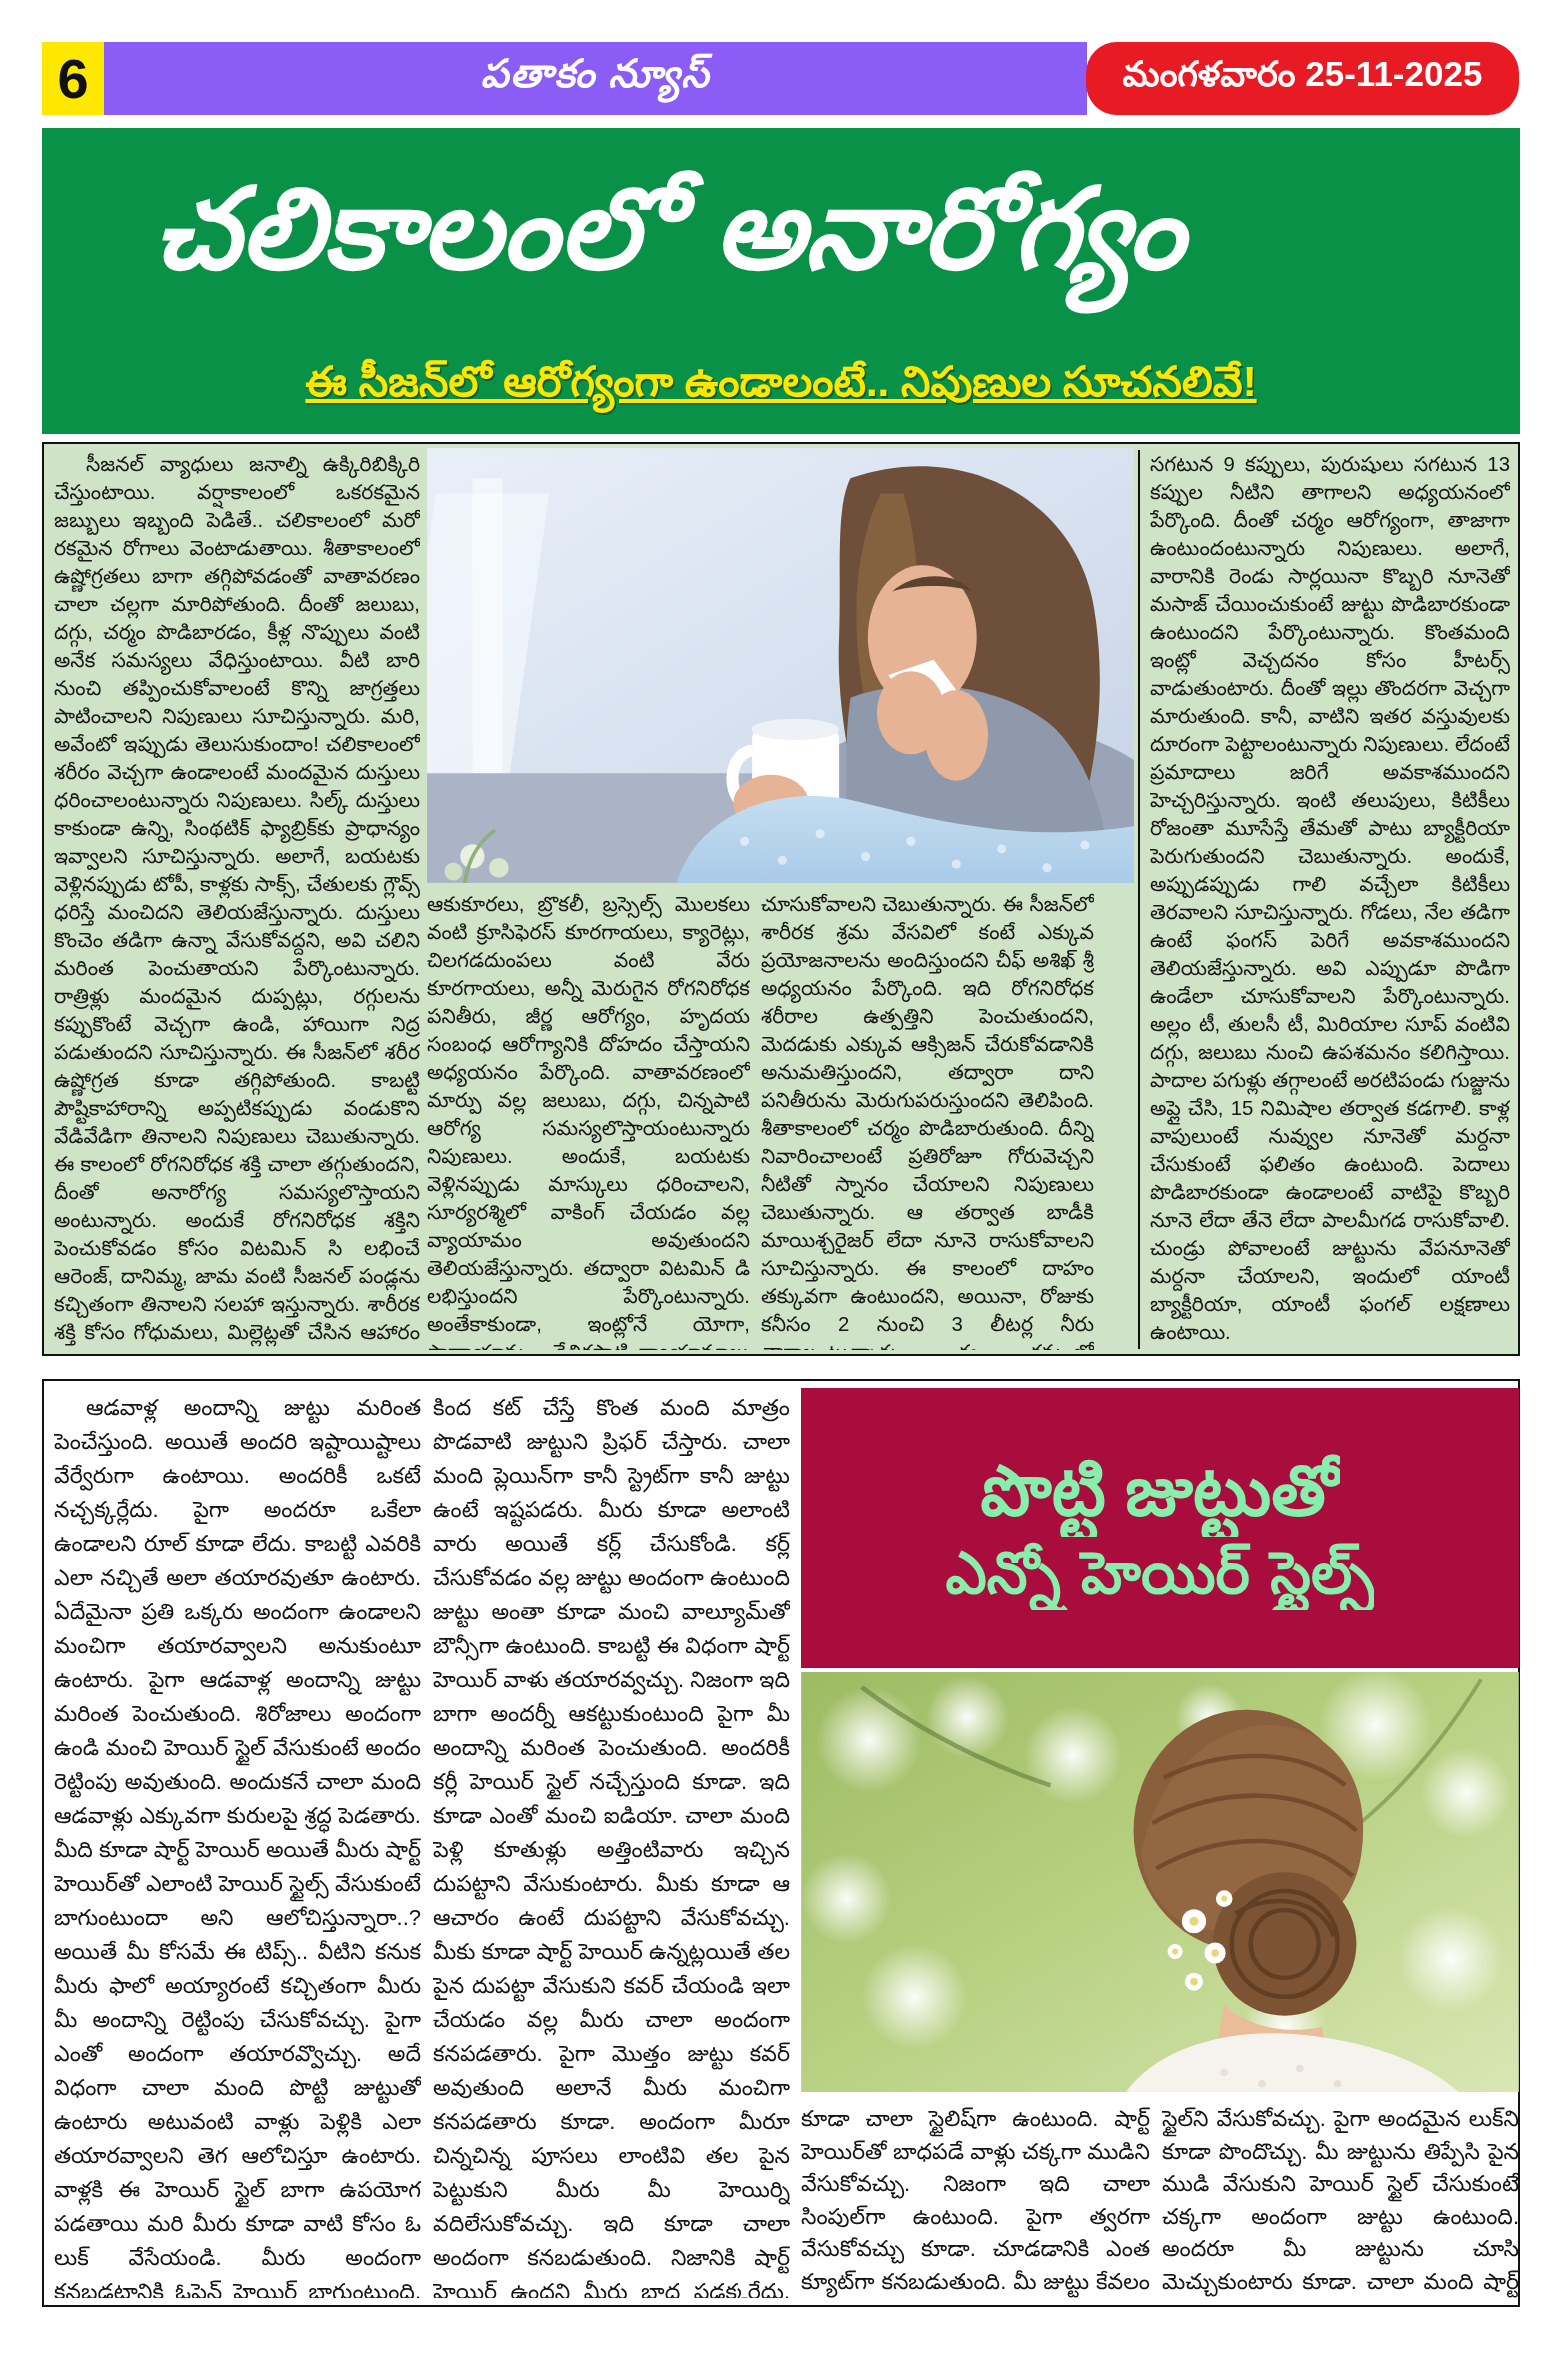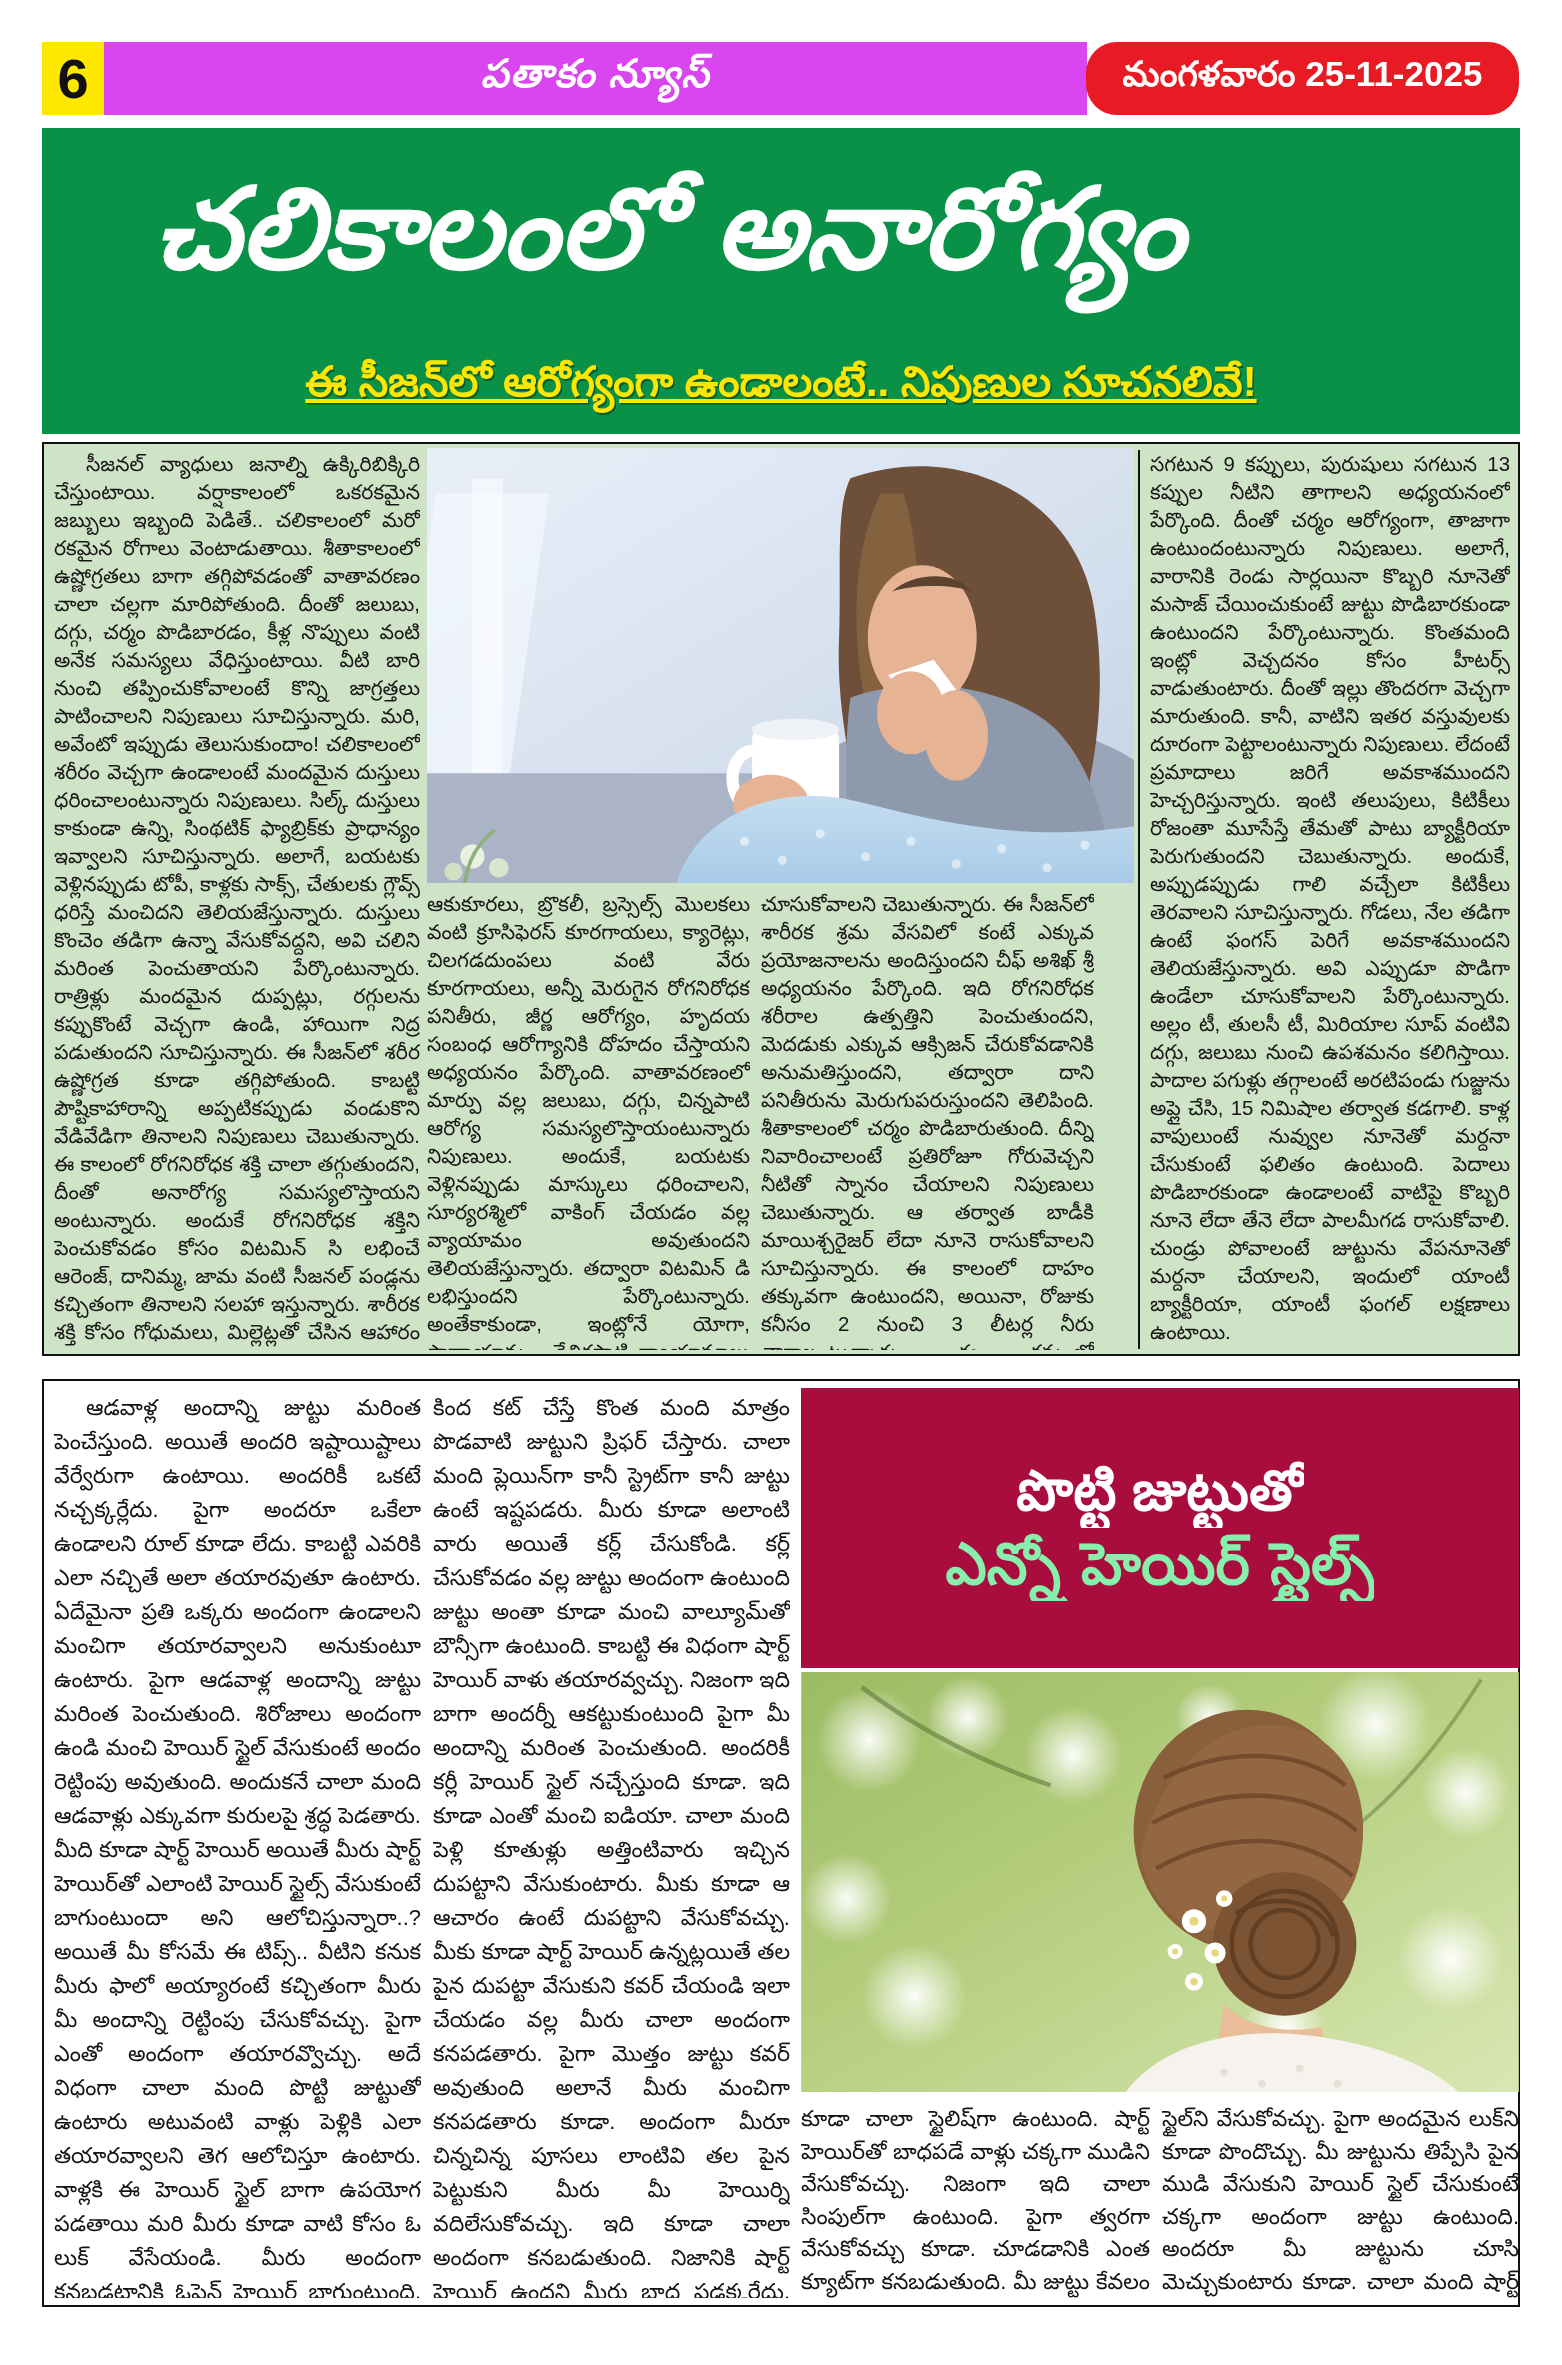--- a/index.html
+++ b/index.html
@@ -2,21 +2,21 @@
 <html style="font-size:12px"><head>
 <meta charset="utf-8">
 <style>
   html,body{margin:0;padding:0;background:#ffffff;}
   .page{position:relative;width:1562px;height:2366px;background:#ffffff;overflow:hidden;
         font-family:"Liberation Sans", sans-serif;}
   .abs{position:absolute;}
   
   .pagenum-box{left:42px;top:42px;width:62px;height:73px;background:#ffe800;
     display:flex;align-items:center;justify-content:center;font-size:56px;font-weight:bold;color:#111;}
-  .masthead-bar{left:104px;top:42px;width:983px;height:73px;background:#d946ef;
+  .masthead-bar{left:104px;top:42px;width:983px;height:73px;background:#8b5cf6;
     display:flex;align-items:center;justify-content:center;}
   .masthead-text{color:#ffffff;font-size:39px;font-weight:bold;font-style:italic;letter-spacing:1.5px;}
   .date-box{left:1086px;top:42px;width:433px;height:73px;background:#e81b24;
     display:flex;align-items:center;justify-content:center;border-radius:31px;}
   .date-text{color:#ffffff;font-size:35px;font-weight:bold;}
   
   .title-block{left:42px;top:128px;width:1478px;height:306px;background:#0a9148;}
   .main-headline{left:42px;top:140px;width:1175px;height:204px;display:flex;align-items:center;justify-content:center;
      color:#ffffff;font-size:113px;font-weight:bold;font-style:italic;
      font-family:"DejaVu Serif", serif;white-space:nowrap;overflow:hidden;margin-left:40px;}
@@ -32,21 +32,21 @@
   .art1-col-right{left:1150px;top:450px;width:360px;height:899px;}
   .art1-col-mida{left:427px;top:890px;width:323px;height:460px;}
   .art1-col-midb{left:761px;top:890px;width:333px;height:460px;}
   
   .art2-box{left:42px;top:1379px;width:1478px;height:928px;background:#ffffff;border:2.3px solid #111;box-sizing:border-box;}
   .body-col2{font-size:22px;line-height:34px;text-align:justify;color:#141414;overflow:hidden;}
   .art2-col1{left:54px;top:1391px;width:367px;height:907px;}
   .art2-col2{left:433px;top:1391px;width:357px;height:907px;}
   .maroon-box{left:801px;top:1388px;width:718px;height:280px;background:#a80d3e;
      display:flex;flex-direction:column;align-items:center;justify-content:center;}
-  .maroon-line1{color:#ffffff;font-size:56px;font-weight:bold;line-height:1.3;white-space:nowrap;overflow:hidden;}
+  .maroon-line1{color:#86efac;font-size:70px;font-weight:bold;line-height:1.3;white-space:nowrap;overflow:hidden;}
   .maroon-line2{color:#86efac;font-size:58px;font-weight:bold;line-height:1.25;white-space:nowrap;overflow:hidden;
      font-family:"DejaVu Serif", serif;}
   .art2-photo{left:801px;top:1672px;width:718px;height:420px;overflow:hidden;}
   .art2-col3{left:801px;top:2103px;width:349px;height:195px;font-size:22px;line-height:32.5px;}
   .art2-col4{left:1162px;top:2103px;width:357px;height:195px;font-size:22px;line-height:32.5px;}
 </style>
 </head>
 <body>
 
 <div class="page">

